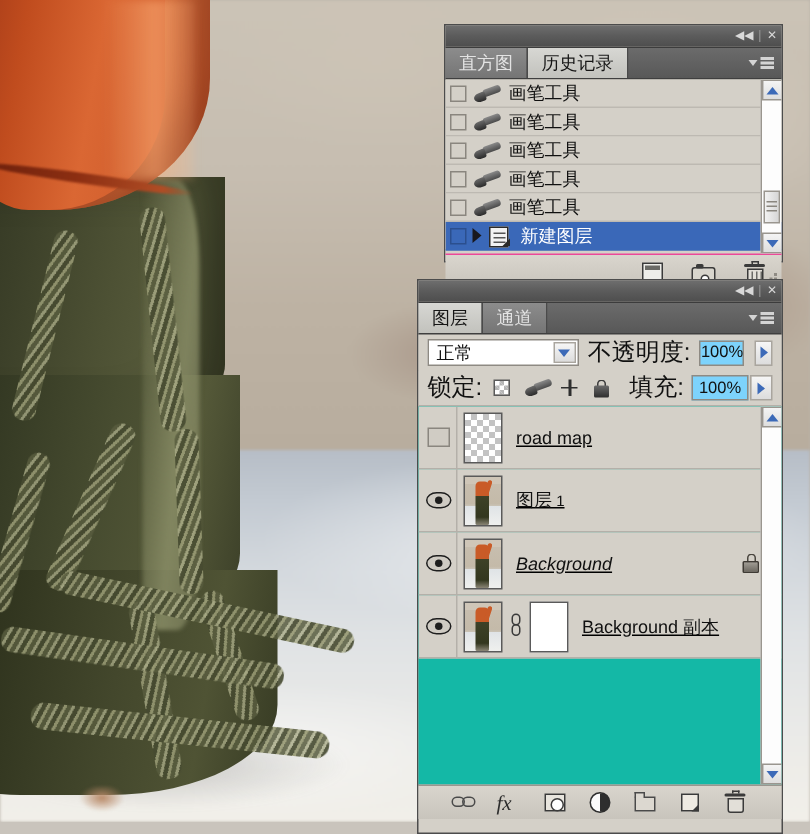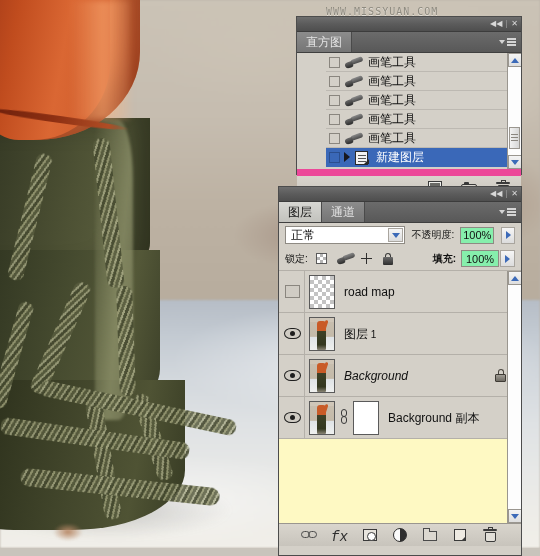--- a/index.html
+++ b/index.html
@@ -178,22 +178,21 @@
     width:0;height:0;border-left:3px solid transparent;border-right:3px solid transparent;
     border-top:4px solid #d4d4d4;
   }
   .menu-lines{display:flex;flex-direction:column;gap:1.5px;}
   .menu-lines i{display:block;width:9px;height:1.5px;background:#d4d4d4;}
 
   
   #history-panel{left:296px;top:16px;width:226px;height:159px;background:#d4d0c8;}
   #history-list{
     position:relative;height:116px;background:#d4d0c8;overflow:hidden;
-    border-bottom:7px solid #ec4899;
-    padding-left:29px;
+    border-bottom:1px solid #ec4899;
   }
   .hist-row{
     height:19px;display:flex;align-items:center;gap:0;
     border-bottom:1px solid #bdb9b2;background:#d4d0c8;
     padding-left:3px;box-sizing:border-box;
   }
   .hist-row.sel{background:#3a68b8;border-bottom:1px solid #3a68b8;}
   .hist-box{
     width:11px;height:11px;border:1px solid #8a867f;background:#d4d0c8;
     margin-right:4px;flex:none;box-sizing:border-box;
@@ -306,24 +305,24 @@
     display:flex;align-items:center;padding-left:5px;position:relative;
     font-size:12px;color:#121212;
   }
   #blend-select .dd{
     position:absolute;right:1px;top:1px;width:15px;height:14px;
     background:linear-gradient(180deg,#f6f6f6,#dcdcdc);
     border:1px solid #a9a59e;box-sizing:border-box;
     display:flex;align-items:center;justify-content:center;
   }
   #blend-select .dd .v{width:0;height:0;border-left:4px solid transparent;border-right:4px solid transparent;border-top:5px solid #3c6ab8;}
-  .opt-label{font-size:10px;color:#111;white-space:nowrap;}
+  .opt-label{font-size:16px;color:#111;white-space:nowrap;}
   .num-field{
     width:38px;height:17px;box-sizing:border-box;border:1px solid #8e8a83;
-    background:#86efac;font-size:11px;color:#111;
+    background:#7dd3fc;font-size:11px;color:#111;
     display:flex;align-items:center;justify-content:center;
   }
   .spin{
     width:15px;height:17px;box-sizing:border-box;
     background:linear-gradient(180deg,#f6f6f6,#dcdcdc);border:1px solid #a9a59e;
     display:flex;align-items:center;justify-content:center;margin-left:1px;
   }
   .spin .r{width:0;height:0;border-top:4px solid transparent;border-bottom:4px solid transparent;border-left:5px solid #3c6ab8;}
 
   .lock-row{
@@ -347,21 +346,21 @@
     position:absolute;left:2px;top:5px;width:10px;height:8px;
     background:linear-gradient(180deg,#6a6a6a,#2e2e2e);border-radius:1px;
   }
   .pad .shk{
     position:absolute;left:4px;top:1px;width:6px;height:5px;
     border:1.6px solid #3a3a3a;border-bottom:none;box-sizing:border-box;
     border-radius:3px 3px 0 0;
   }
 
   #layer-list{
-    position:relative;height:252px;background:#fef9c3;overflow:hidden;
+    position:relative;height:252px;background:#14b8a6;overflow:hidden;text-decoration:underline;
   }
   .layer-row{
     height:42px;display:flex;align-items:center;
     border-bottom:1px solid #b4b0a9;box-sizing:border-box;background:#d4d0c8;
     padding-left:2px;
   }
   .layer-row.sel{background:#3a68b8;border-bottom:1px solid #3a68b8;}
   .eye-cell{width:24px;height:42px;display:flex;align-items:center;justify-content:center;flex:none;border-right:1px solid #b4b0a9;box-sizing:border-box;}
   .layer-row.sel .eye-cell{border-right:1px solid #2e579b;}
   .eye{width:17px;height:11px;position:relative;}
@@ -468,21 +467,21 @@
     border-top:1px solid #9a968f;position:relative;
   }
   .lf-ico{width:18px;height:16px;position:relative;cursor:default;}
   .lf-chain b{
     position:absolute;width:9px;height:7px;border:1.5px solid #4a4a4a;box-sizing:border-box;
     border-radius:4px;top:4px;
   }
   .lf-chain b.l{left:0;}
   .lf-chain b.r{left:7px;}
   .lf-fx{
-    font-family:Liberation Mono, monospace;font-style:italic;
+    font-family:Liberation Serif, serif;font-style:italic;
     font-size:14px;color:#2e2e2e;line-height:16px;text-align:center;width:18px;
   }
   .lf-mask{
     position:absolute;left:2px;top:2px;width:14px;height:12px;
     border:1.4px solid #3a3a3a;box-sizing:border-box;background:#e8e5de;
   }
   .lf-mask i{position:absolute;left:3px;top:2px;width:7px;height:7px;border-radius:50%;background:#fff;border:1px solid #3a3a3a;}
   .lf-adj{
     position:absolute;left:2px;top:1px;width:14px;height:14px;border-radius:50%;
     border:1.4px solid #2e2e2e;box-sizing:border-box;
@@ -529,33 +528,33 @@
   <div class="ph top-orange"></div>
   <div class="ph top-orange2"></div>
   <div class="ph hip-highlight"></div>
   <div class="ph hem-line"></div>
 
   <div class="ph foot"></div>
 
 </div>
 
 <div id="watermark">
-  <span class="wm-en">WWW.MISSYUAN.COM</span>
 </div>
 
 <div class="panel" id="history-panel">
 
   <div class="panel-titlebar">
     <span class="win-btn">◀◀</span>
     <span class="win-sep"></span>
     <span class="win-btn">✕</span>
   </div>
 
   <div class="tabstrip">
     <div class="tab">直方图</div>
+    <div class="tab active">历史记录</div>
     <div class="tabfill"></div>
     <div class="panel-menu">
       <span class="menu-caret"></span>
       <span class="menu-lines">
           <i></i>
           <i></i>
           <i></i>
         </span>
     </div>
   </div>
@@ -730,21 +729,21 @@
     <span class="lock-ico mv-wrap">
       <span class="mv">
           <b class="hbar"></b>
           <b class="vbar"></b>
         </span>
     </span>
     <span class="lock-ico pad">
       <span class="shk"></span>
         <span class="body"></span>
     </span>
-    <span class="opt-label" style="margin-left:auto;font-weight:bold;">填充:</span>
+    <span class="opt-label" style="margin-left:auto;">填充:</span>
     <span class="num-field" style="margin-left:5px;">100%</span>
     <span class="spin">
         <span class="r"></span>
       </span>
   </div>
 
   <div id="layer-list">
 
     <div class="layer-row">
       <span class="eye-cell">

